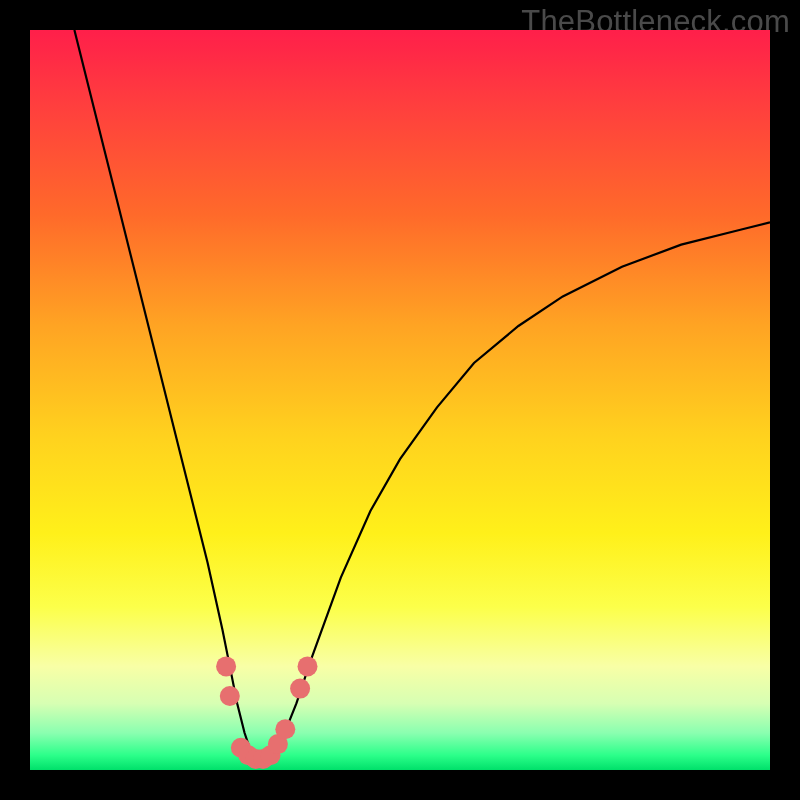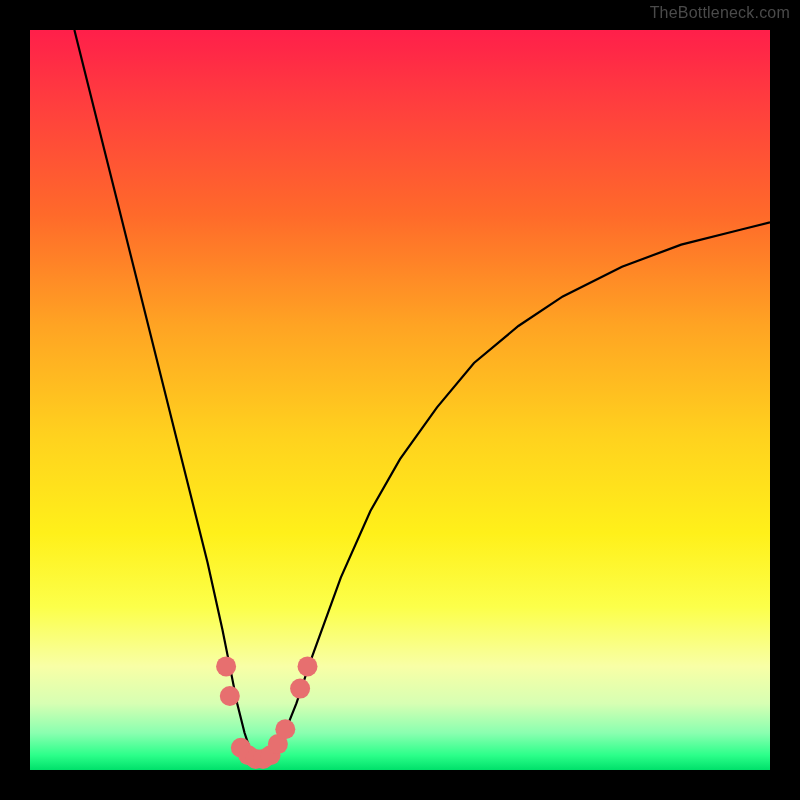--- a/index.html
+++ b/index.html
@@ -35,21 +35,21 @@
       #8affb0 95%,
       #2cff8a 98%,
       #00e06a 100%
     );
   }
   .watermark {
     position: absolute;
     top: 4px;
     right: 10px;
     color: #4a4a4a;
-    font-size: 16px;
+    font-size: 31px;
     font-weight: 500;
     letter-spacing: 0.2px;
     user-select: none;
   }
   svg.curve {
     position: absolute;
     left: 0; top: 0;
     width: 740px; height: 740px;
   }
 </style>

